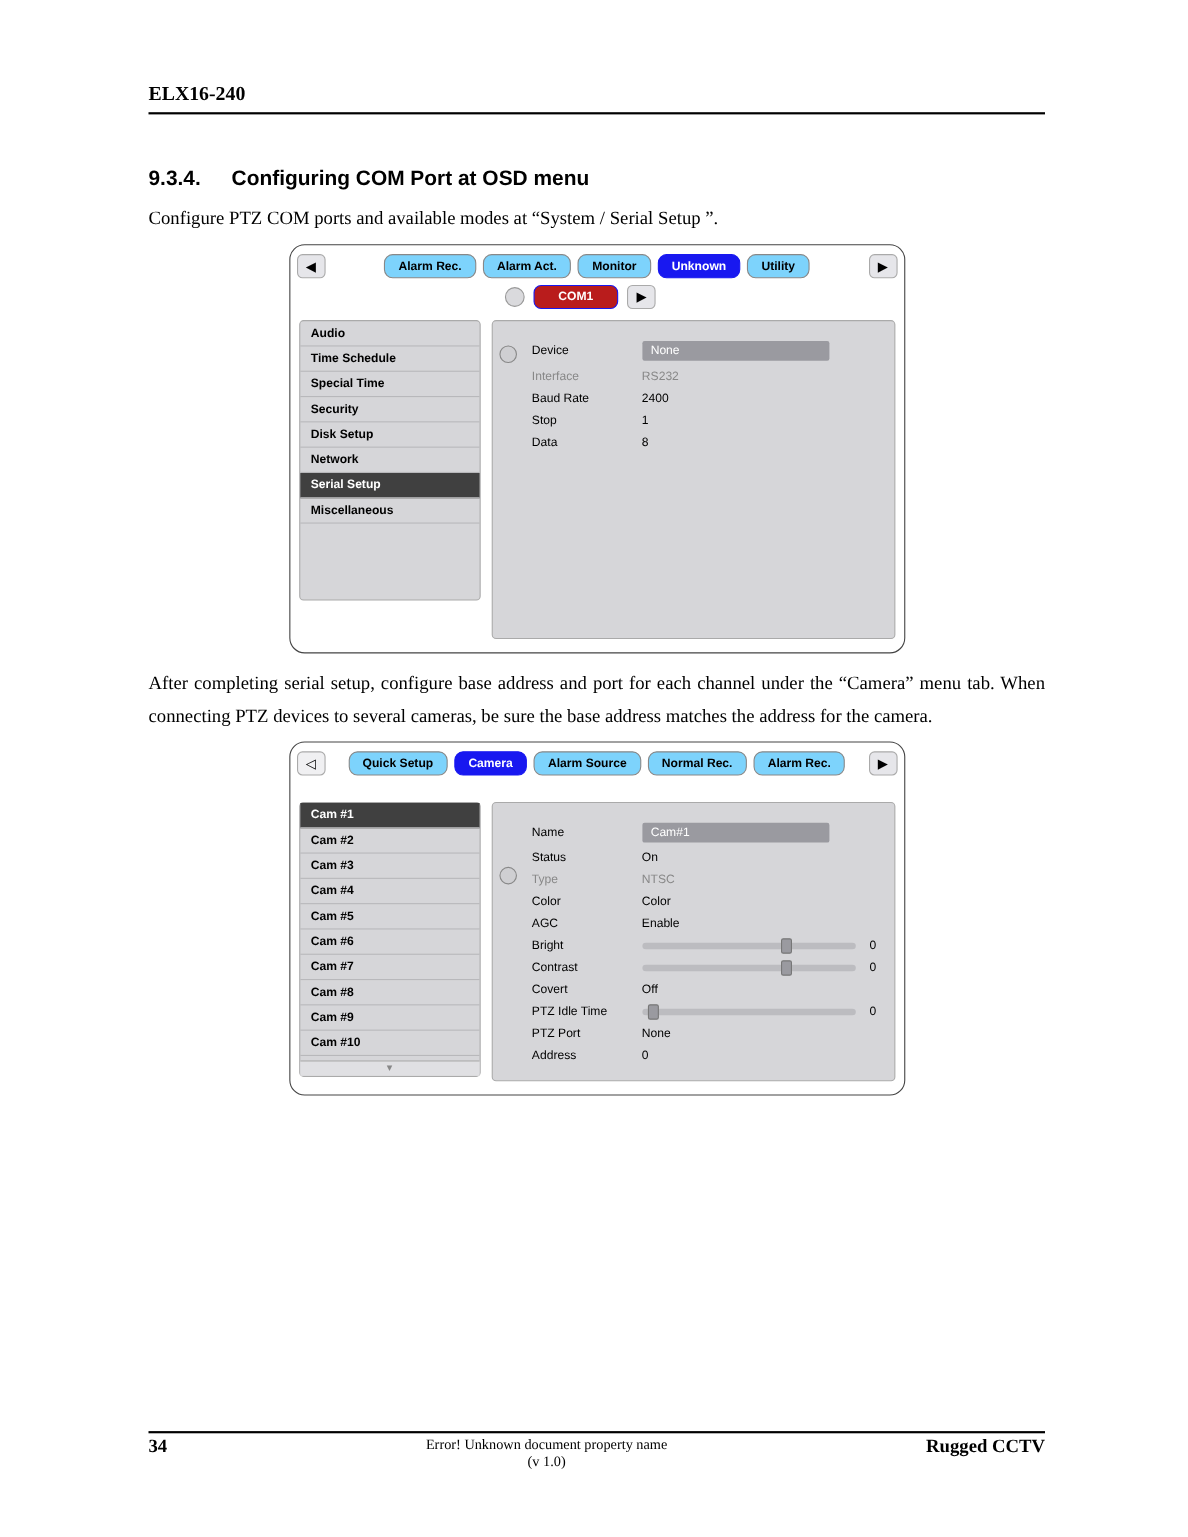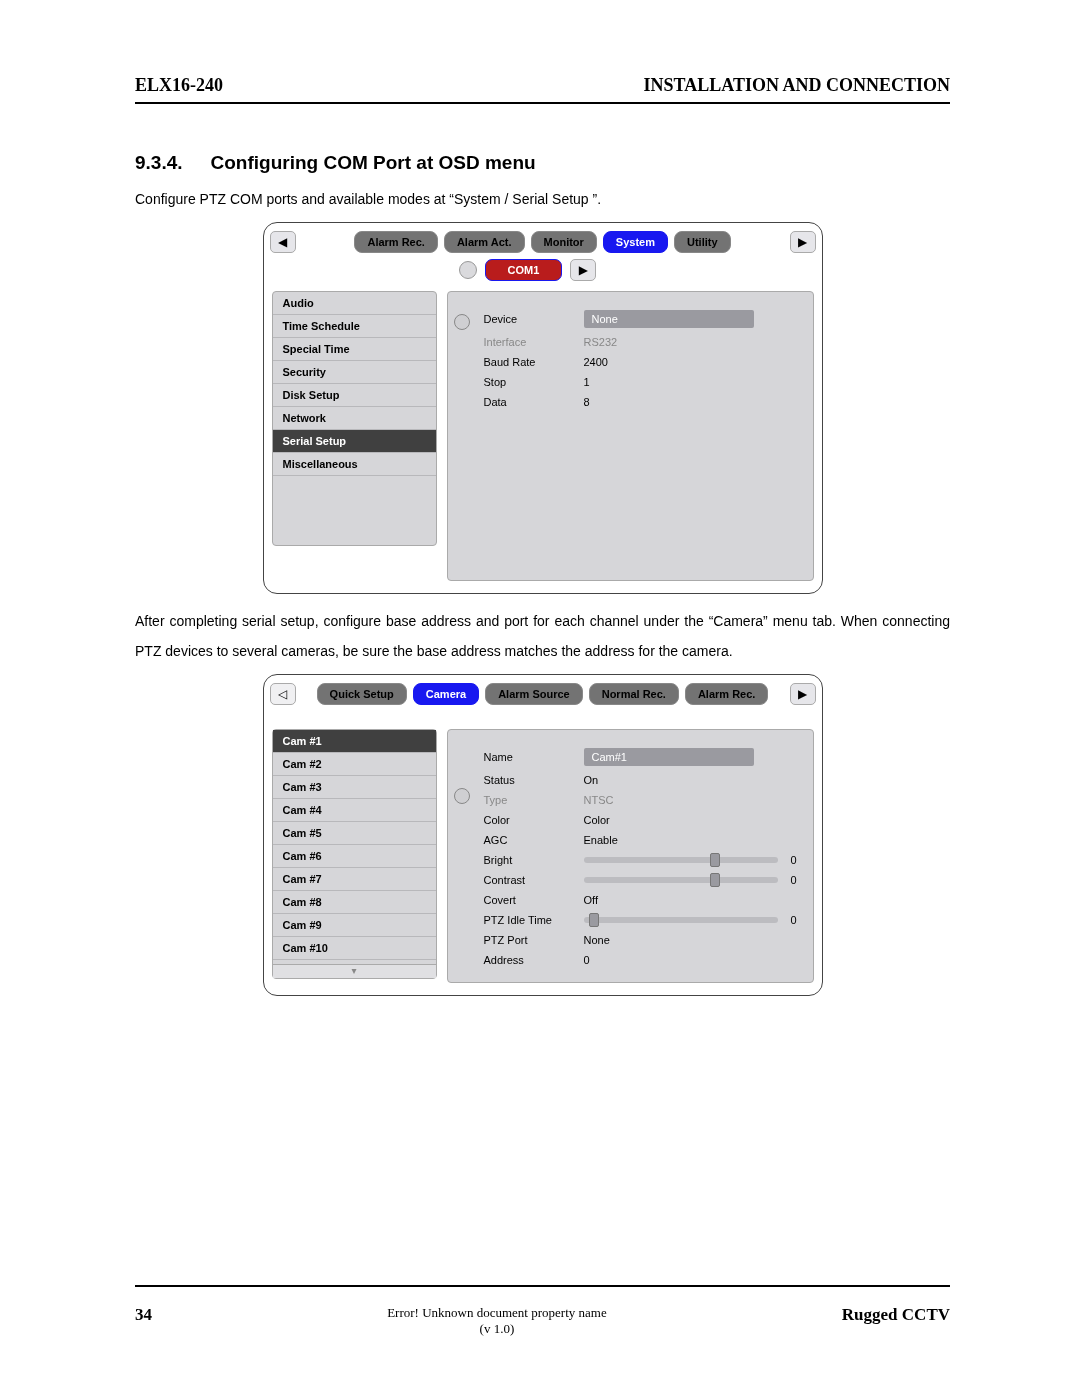--- a/index.html
+++ b/index.html
@@ -1,26 +1,26 @@
 <!DOCTYPE html>
 <html><head>
 <meta charset="utf-8">
 <style>
   * { box-sizing: border-box; margin: 0; padding: 0; }
   body { background: #fff; font-family: "Times New Roman", serif; }
   .page { width: 1080px; height: 1397px; margin: 0 auto; background: #fff; position: relative; padding: 75px 130px 0 135px; }
   .hdr { display: flex; justify-content: space-between; font-family: Georgia, serif; font-size: 18px; font-weight: bold; border-bottom: 2.5px solid #000; padding-bottom: 6px; }
   .section-num { display: flex; gap: 28px; font-family: Arial, sans-serif; font-weight: bold; font-size: 19px; margin-top: 48px; }
-  .bodytext { font-family: Liberation Sans, sans-serif; font-size: 14px; line-height: 30px; margin-top: 10px; text-align: justify; }
+  .bodytext { font-family: Liberation Serif, serif; font-size: 17px; line-height: 30px; margin-top: 10px; text-align: justify; }
   .bodytext2 { margin-top: 12px; }
   .shot-wrap { display: flex; justify-content: center; margin-top: 8px; }
   .screenshot { width: 560px; background: #fff; border: 1.5px solid #444; border-radius: 14px; padding: 0; font-family: Arial, Helvetica, sans-serif; }
   .menubar { display: flex; align-items: center; gap: 6px; padding: 8px 6px 0; }
   .arrow { width: 26px; height: 22px; background: #e6e6ea; border: 1px solid #aaa; border-radius: 5px; display: flex; align-items: center; justify-content: center; font-size: 12px; }
-  .tab { flex: 0 0 auto; padding: 4px 12px; font-size: 11px; font-weight: bold; border: 1px solid #888; border-radius: 8px; background: #737373; }
+  .tab { flex: 0 0 auto; padding: 4px 12px; font-size: 11px; font-weight: bold; border: 1px solid #888; border-radius: 8px; background: #7dd3fc; }
   .tab.active { background: #1818f0; color: #fff; border-color: #1818f0; }
   .comrow { display: flex; align-items: center; gap: 8px; justify-content: flex-start; margin: 6px 0 0 195px; }
   .dot { width: 18px; height: 18px; border-radius: 50%; background: #dadadd; border: 1px solid #999; display: inline-block; }
   .combtn { background: #b91c1c; color: #fff; font-weight: bold; font-size: 11px; padding: 4px 22px; border: 1px solid #1818f0; border-radius: 7px; }
   .panel { display: flex; padding: 10px 8px 12px; gap: 10px; }
   .panel.low { padding-top: 24px; }
   .leftcol { width: 165px; background: #d6d6d9; border: 1px solid #aaa; border-radius: 4px; height: 255px; position: relative; }
   .leftcol.tall { height: 250px; }
   .leftcol .li { font-size: 11px; font-weight: bold; padding: 5px 10px; border-bottom: 1px solid #b8b8bb; }
   .leftcol .li.active { background: #404040; color: #fff; }
@@ -32,49 +32,48 @@
   .rightcol table td.lbl { width: 120px; padding-left: 24px; }
   .rightcol table td.dim { color: #888; }
   .valbox { background: #9a9aa0; color: #fff; padding: 3px 8px; border-radius: 2px; width: 170px; display: inline-block; }
   .dot-left { position: absolute; left: 6px; top: 22px; width: 16px; height: 16px; border-radius: 50%; background: #cfcfd2; border: 1px solid #888; }
   .dot-left2 { top: 58px; }
   .slider { display: flex; align-items: center; gap: 4px; }
   .track { flex: 1; height: 6px; background: #bcbcc0; border-radius: 3px; position: relative; }
   .thumb { position: absolute; top: -4px; width: 10px; height: 14px; background: #9a9aa0; border: 1px solid #777; border-radius: 2px; }
   .thumb.c { left: 65%; }
   .thumb.l { left: 3%; }
-  .ftr { position: absolute; left: 135px; right: 130px; bottom: 60px; border-top: 2.5px solid #000; padding-top: 18px; font-family: Georgia, serif; }
+  .ftr { position: absolute; left: 135px; right: 130px; bottom: 60px; border-top: 2.5px solid #000; padding-top: 2px; font-family: Georgia, serif; }
   .ftr-row { display: flex; justify-content: space-between; align-items: flex-start; font-weight: bold; font-size: 17px; }
   .ftr-mid { text-align: center; font-weight: normal; font-size: 13px; line-height: 16px; }
 </style>
 </head>
 <body>
 
 <div class="page">
   <div class="hdr">
     <span>ELX16-240</span>
-    <span>INSTALLATION AND CONNECTION</span>
   </div>
 
   <div class="section-num">
     <span>9.3.4.</span>
     <span>Configuring COM Port at OSD menu</span>
   </div>
 
   <div class="bodytext">Configure PTZ COM ports and available modes at “System / Serial Setup ”.</div>
 
   <div class="shot-wrap">
     <div class="screenshot">
       <div class="menubar">
         <div class="arrow">◀</div>
         <div id="tabs1" style="display:flex;gap:6px;flex:1;justify-content:center;">
             <div class="tab">Alarm Rec.</div>
             <div class="tab">Alarm Act.</div>
             <div class="tab">Monitor</div>
-            <div class="tab active">System</div>
+            <div class="tab active">Unknown</div>
             <div class="tab">Utility</div>
           </div>
         <div class="arrow">▶</div>
       </div>
       <div class="comrow">
         <span class="dot"></span>
         <span class="combtn">COM1</span>
         <span class="arrow" style="background:#e6e6ea">▶</span>
       </div>
       <div class="panel">

